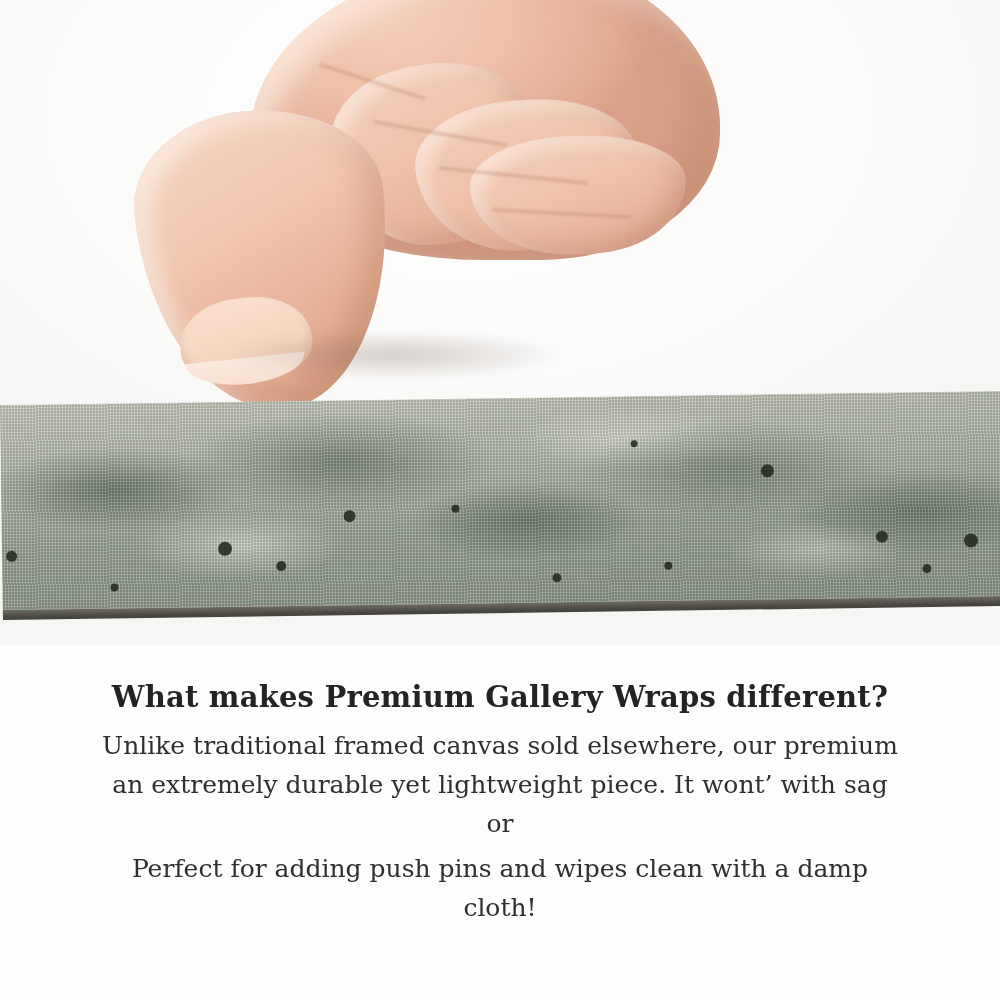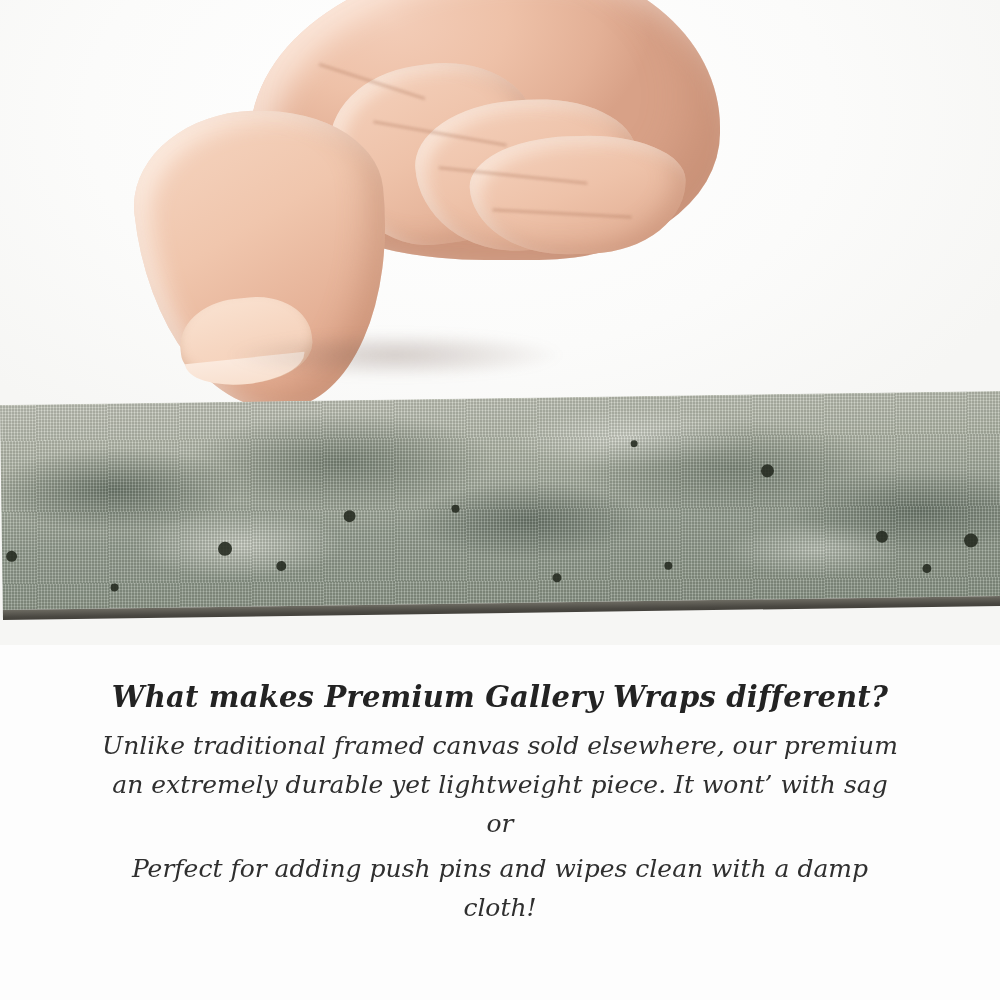--- a/index.html
+++ b/index.html
@@ -191,21 +191,20 @@
 
   
   .caption {
     position: absolute;
     left: 0;
     top: 680px;
     width: 1000px;
     text-align: center;
     color: #2b2b2b;
     font-family: "DejaVu Serif", serif;
-    font-style: italic;
   }
   .caption-heading {
     font-size: 29px;
     font-weight: 700;
     letter-spacing: 0.2px;
     margin: 0 0 12px 0;
     color: #232323;
   }
   .caption-line {
     font-size: 25px;

